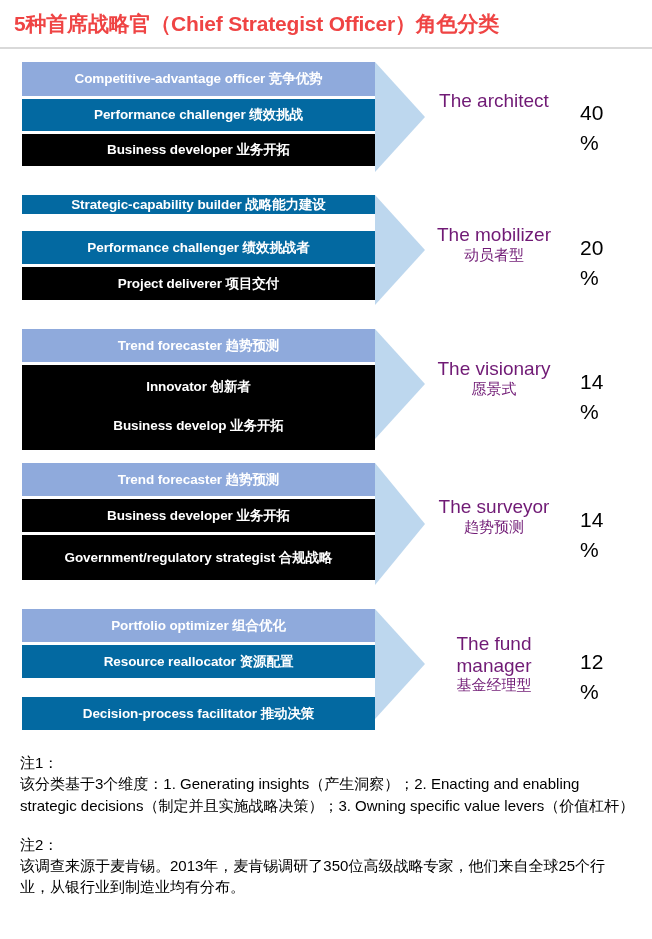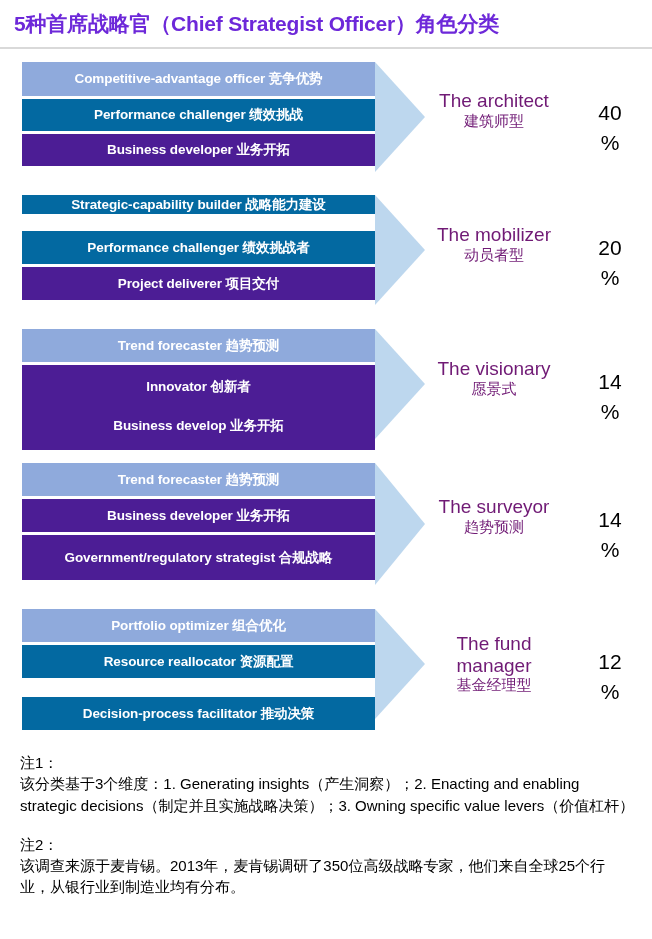--- a/index.html
+++ b/index.html
@@ -16,21 +16,21 @@
   }
 
   
   .title {
     position: absolute;
     left: 14px;
     top: 10px;
     width: 625px;
     font-size: 21px;
     font-weight: bold;
-    color: #6d28d9;
+    color: #ef4444;
     letter-spacing: -0.2px;
     white-space: nowrap;
   }
   .title-rule {
     position: absolute;
     left: 0;
     top: 47px;
     width: 652px;
     height: 2px;
     background: #d9d9d9;
@@ -62,21 +62,21 @@
     text-align: center;
     display: flex;
     align-items: center;
     justify-content: center;
     line-height: 1.18;
     padding: 0 6px;
     letter-spacing: -0.1px;
   }
   .bar.c-blue  { background: #8faadc; }
   .bar.c-green { background: #0369a1; }
-  .bar.c-teal  { background: #4c1d95; }
+  .bar.c-teal  { background: #000000; }
 
   .arrow {
     position: absolute;
     left: 375px;
     top: 0;
     width: 0;
     height: 0;
     border-style: solid;
     border-color: transparent transparent transparent #bdd7ee;
   }
@@ -90,21 +90,21 @@
     font-size: 19px;
     line-height: 1.14;
   }
   .label .en { display: block; }
   .label .zh { display: block; font-size: 15px; }
 
   .pct {
     position: absolute;
     left: 580px;
     width: 60px;
-    text-align: center;
+    text-align: left;
     color: #000000;
     font-size: 21px;
     line-height: 1.45;
   }
   .pct .num { display: block; }
   .pct .sym { display: block; }
 
   
   .notes {
     position: absolute;
@@ -128,21 +128,20 @@
 <div class="groups">
     <div class="group" style="position: absolute; left: 0px; top: 0px; height: 110px; width: 564px;">
       <div class="bars">
         <div class="bar c-blue" style="position: absolute; top: 0px; height: 34px;">Competitive-advantage officer 竞争优势</div>
         <div class="bar c-green" style="position: absolute; top: 37px; height: 32px;">Performance challenger 绩效挑战</div>
         <div class="bar c-teal" style="position: absolute; top: 72px; height: 32px;">Business developer 业务开拓</div>
       </div>
       <div class="arrow" style="top: 0px; border-width: 55px 0px 55px 50px;"></div>
       <div class="label" style="top: 28px;">
         <span class="en">The architect</span>
-        <span class="zh">建筑师型</span>
       </div>
       <div class="pct" style="top: 36px;">
         <span class="num">40</span>
         <span class="sym">%</span>
       </div>
     </div>
     <div class="group" style="position: absolute; left: 0px; top: 133px; height: 111px; width: 652px;">
       <div class="bars">
         <div class="bar c-green" style="position: absolute; top: 0px; height: 19px;">Strategic-capability builder 战略能力建设</div>
         <div class="bar c-green" style="position: absolute; top: 36px; height: 33px;">Performance challenger 绩效挑战者</div>

